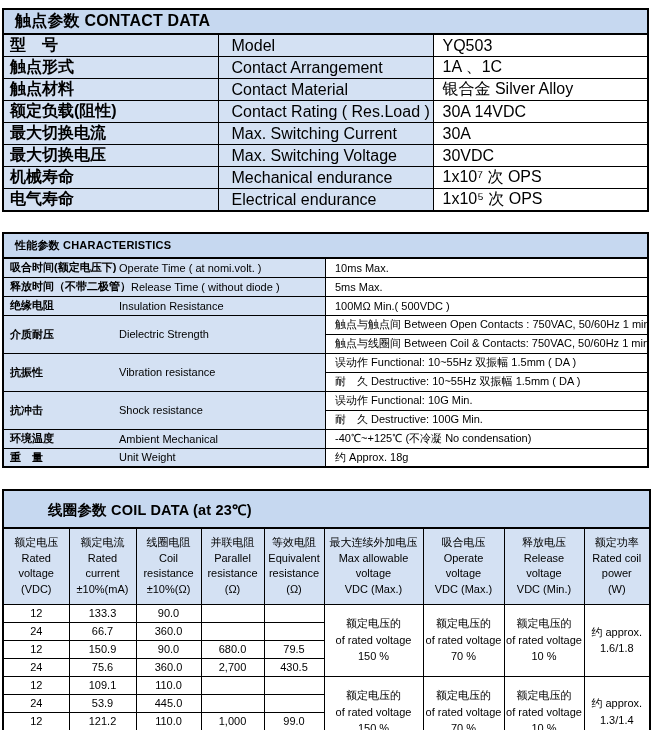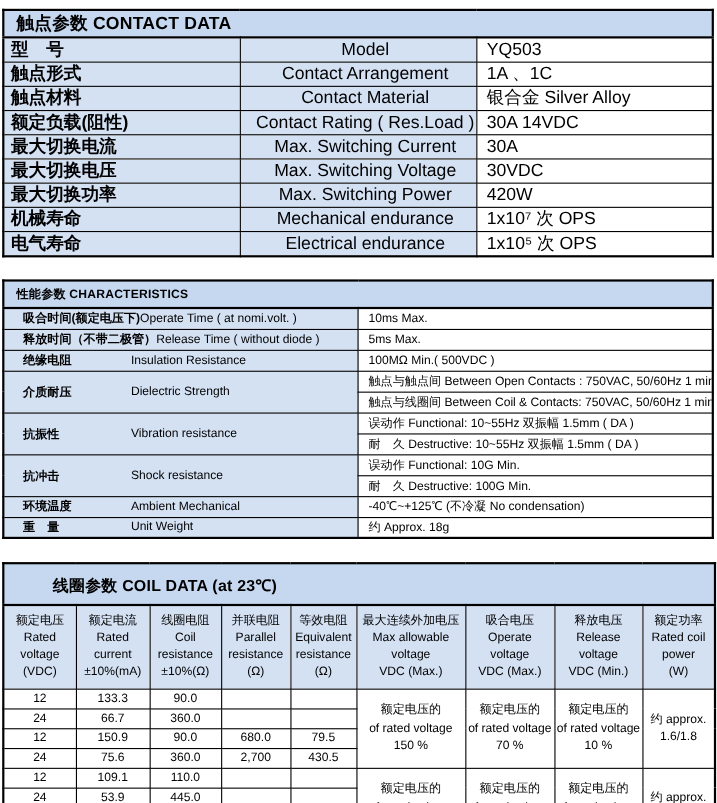--- a/index.html
+++ b/index.html
@@ -20,30 +20,30 @@
     font-size:14.5px; font-weight:bold;
     height:25px; padding-left:11px;
     border-bottom:2px solid #000;
     letter-spacing:0.2px;
   }
 
   
   .t1 tr.row { height:19px; }
   .t1 td { font-size:16px; vertical-align:middle; }
   .t1 td.cn { width:101px; background:#d4e1f3; font-weight:bold; padding-left:6px; white-space:nowrap; overflow:hidden; }
-  .t1 td.en { width:171px; background:#d4e1f3; padding-left:13px; white-space:nowrap; overflow:hidden;text-align:center; }
+  .t1 td.en { width:171px; background:#d4e1f3; padding-left:13px; white-space:nowrap; overflow:hidden; }
   .t1 td.val { padding-left:9px; white-space:nowrap; overflow:hidden; }
 
   
   .t2 { margin-top:20px; }
   .t2 tr.row { height:19px; }
   .t2 td { font-size:11px; vertical-align:middle; }
   .t2 td.label { width:272px; background:#d4e1f3; }
   .t2 td.label .wrap { display:flex; align-items:center; }
-  .t2 td.label .cn { font-weight:bold; padding-left:17px; flex:0 0 115px; white-space:nowrap; }
+  .t2 td.label .cn { font-weight:bold; padding-left:6px; flex:0 0 115px; white-space:nowrap; }
   .t2 td.label .en { white-space:nowrap; }
   .t2 td.val { padding-left:9px; white-space:nowrap; overflow:hidden; }
 
   
   .t3 { margin-top:21px; width:646px; }
   .t3 td.title { height:38px;padding-left:44px; }
   .t3 th.colhead {
     background:#d4e1f3; height:76px;
     font-size:11px; font-weight:normal;
     text-align:center; vertical-align:middle;
@@ -89,25 +89,20 @@
     </tr>
     <tr class="row">
       <td class="cn">最大切换电流</td>
       <td class="en">Max. Switching Current</td>
       <td class="val">30A</td>
     </tr>
     <tr class="row">
       <td class="cn">最大切换电压</td>
       <td class="en">Max. Switching Voltage</td>
       <td class="val">30VDC</td>
-    </tr>
-    <tr class="row">
-      <td class="cn">最大切换功率</td>
-      <td class="en">Max. Switching Power</td>
-      <td class="val">420W</td>
     </tr>
     <tr class="row">
       <td class="cn">机械寿命</td>
       <td class="en">Mechanical endurance</td>
       <td class="val">1x10⁷ 次 OPS</td>
     </tr>
     <tr class="row">
       <td class="cn">电气寿命</td>
       <td class="en">Electrical endurance</td>
       <td class="val">1x10⁵ 次 OPS</td>

